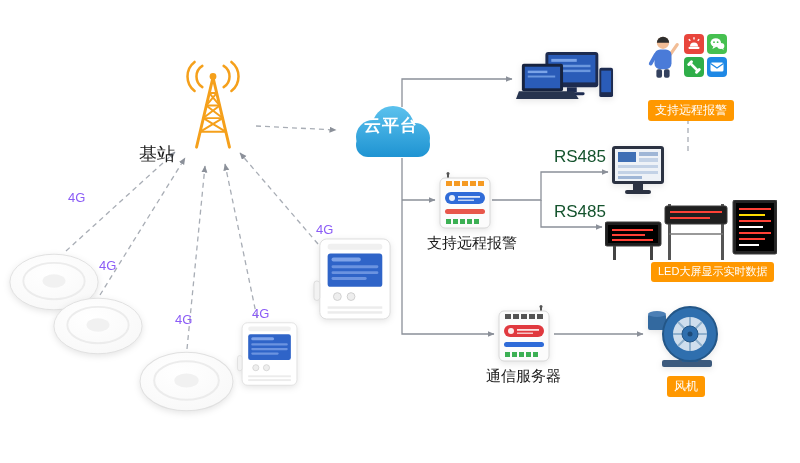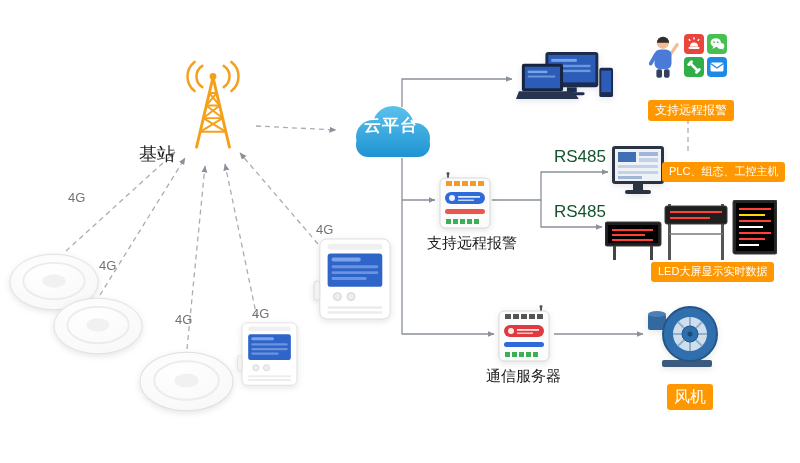--- a/index.html
+++ b/index.html
@@ -5,21 +5,21 @@
   * { box-sizing: border-box; margin: 0; padding: 0; }
   html,body { background:#fff; }
   body { font-family:"Liberation Sans","DejaVu Sans",sans-serif; }
   .stage { position:relative; width:800px; height:463px; background:#ffffff; overflow:hidden; }
   .abs { position:absolute; }
   .wires { position:absolute; left:0; top:0; }
   .lbl { position:absolute; color:#1c1c1c; white-space:nowrap; }
   .lbl.cn { font-size:15px; }
   .lbl.big { font-size:18px; }
   .rs { font-size:17px; color:#14532d; font-weight:500; }
-  .g4 { font-size:13px; color:#737373;text-align:right; }
+  .g4 { font-size:13px; color:#8b5cf6;text-align:right; }
   .badge { position:absolute; background:#ff9800; color:#fff; font-size:11px; line-height:1.25;
            padding:3px 7px; border-radius:3px; white-space:nowrap; }
   .cloud-text { position:absolute; color:#fff; font-weight:bold; font-size:17px;
                 letter-spacing:1px; text-align:center; }
   .soft { filter: drop-shadow(0 2px 3px rgba(0,0,0,0.10)); }
 </style>
 </head>
 <body>
 
 <div class="stage">
@@ -275,21 +275,20 @@
       <rect x="6" y="6" width="18" height="10" fill="#3f6fb5"></rect>
       <rect x="27" y="6" width="19" height="4" fill="#9fb6d6"></rect>
       <rect x="27" y="12" width="19" height="4" fill="#c3d2e6"></rect>
       <rect x="6" y="19" width="40" height="3" fill="#c3d2e6"></rect>
       <rect x="6" y="25" width="40" height="3" fill="#c3d2e6"></rect>
       <rect x="6" y="30" width="24" height="3" fill="#9fb6d6"></rect>
       <rect x="21" y="38" width="10" height="6" fill="#2b3242"></rect>
       <rect x="13" y="44" width="26" height="4" rx="2" fill="#2b3242"></rect>
     </svg>
   </div>
-  <div class="badge" style="left:662px; top:162px;">PLC、组态、工控主机</div>
 
   <div class="abs" style="left:605px; top:200px;">
     <svg viewBox="0 0 172 62" width="172" height="62">
       <rect x="0" y="22" width="56" height="24" rx="2" fill="#1f1f1f" stroke="#3c3c3c"></rect>
       <rect x="3" y="25" width="50" height="18" fill="#000"></rect>
       <g stroke="#ff4136" stroke-width="2">
         <line x1="7" y1="30" x2="48" y2="30"></line>
           <line x1="7" y1="35" x2="40" y2="35"></line>
           <line x1="7" y1="40" x2="48" y2="40"></line>
       </g>
@@ -357,15 +356,15 @@
       <g stroke="#8fb0cd" stroke-width="2">
         <line x1="44" y1="17" x2="44" y2="51"></line>
         <line x1="27" y1="34" x2="61" y2="34"></line>
         <line x1="32" y1="22" x2="56" y2="46"></line>
         <line x1="56" y1="22" x2="32" y2="46"></line>
       </g>
       <circle cx="44" cy="34" r="8" fill="#2f6fae" stroke="#235687"></circle>
       <circle cx="44" cy="34" r="2.5" fill="#1d4a77"></circle>
     </svg>
   </div>
-  <div class="badge" style="left:667px; top:384px; font-size:16px;">风机</div>
+  <div class="badge" style="left:667px; top:376px; font-size:12px;">风机</div>
 
 </div>
 
 </body></html>

